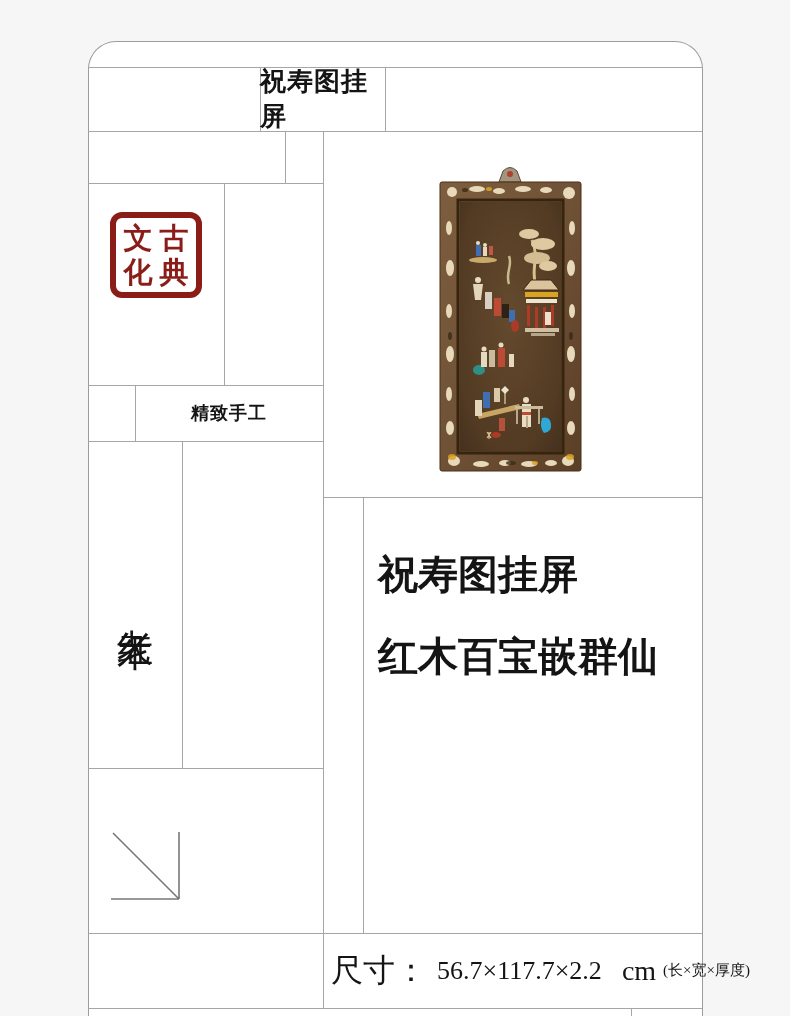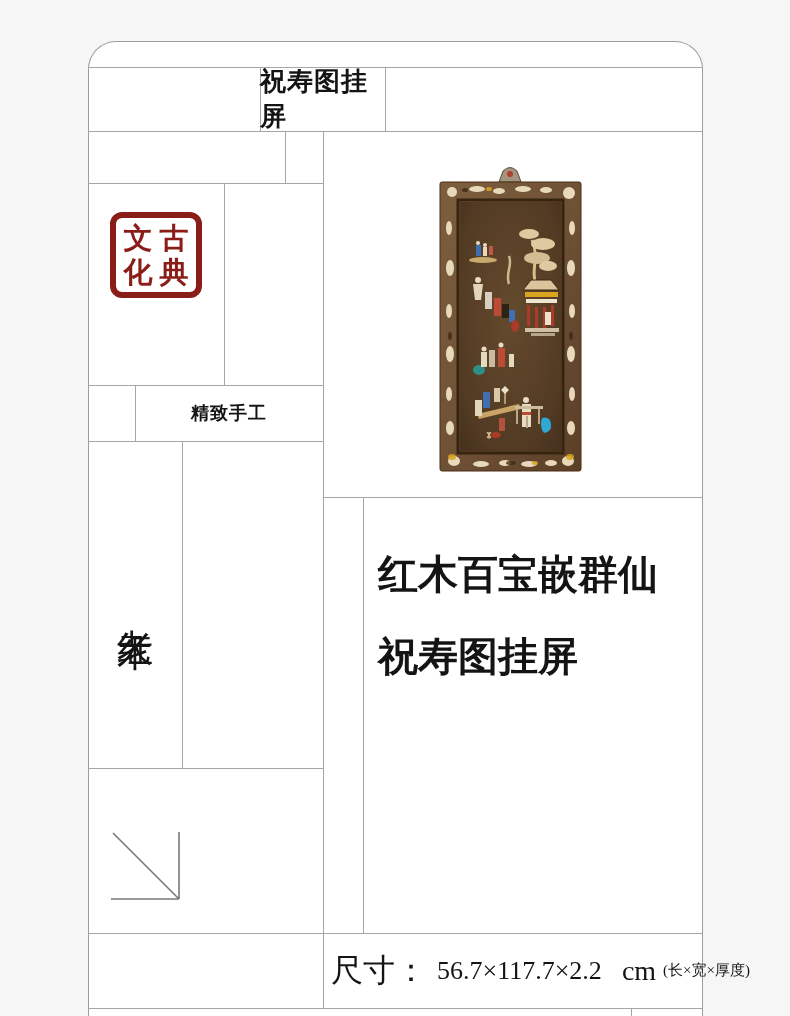--- a/index.html
+++ b/index.html
@@ -240,22 +240,22 @@
     <rect x="83" y="246" width="9" height="3" fill="#bd4a35"></rect>
     <rect x="76" y="240" width="28" height="3" fill="#cbbc9e"></rect>
     <path d="M78 243 L78 258 M88 262 L88 250 M100 243 L100 258" stroke="#b8a888" stroke-width="2"></path>
     <rect x="60" y="252" width="6" height="13" fill="#b4513c"></rect>
     <path d="M103 252 q8 -2 9 6 q1 8 -7 9 q-5 -6 -2 -15" fill="#2fa8d6"></path>
     <ellipse cx="57" cy="269" rx="5" ry="3" fill="#a93b28"></ellipse>
     <path d="M48 266 l4 6 m0 -6 l-4 6 m2 -6 l0 7" stroke="#d8c08d" stroke-width="1.2" fill="none"></path>
   </svg>
 
   <div class="main-title">
+    <div class="line">祝寿图挂屏</div>
     <div class="line">红木百宝嵌群仙</div>
-    <div class="line">祝寿图挂屏</div>
   </div>
 
   <svg id="corner-arrow" viewBox="0 0 78 78">
     <path d="M5 5 L71 71 M71 4 L71 71 M3 71 L71 71" stroke="#787878" stroke-width="1.6" fill="none"></path>
   </svg>
 
   <div class="dims">
     <span class="lab">尺寸：</span>
     <span class="val">56.7×117.7×2.2</span>
     <span class="unit">cm</span>

